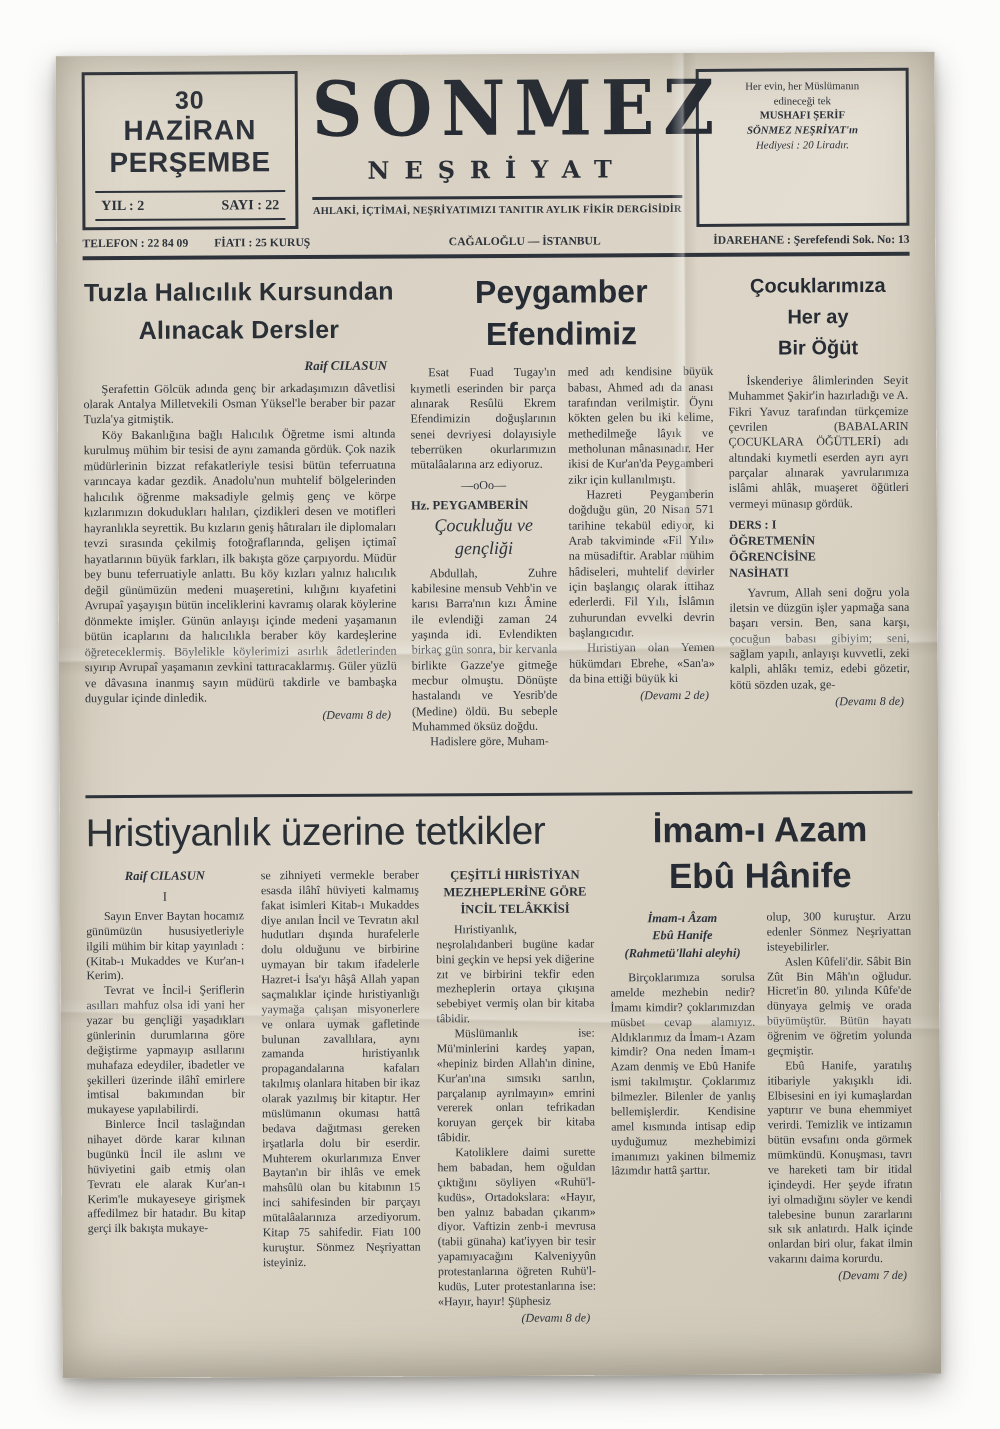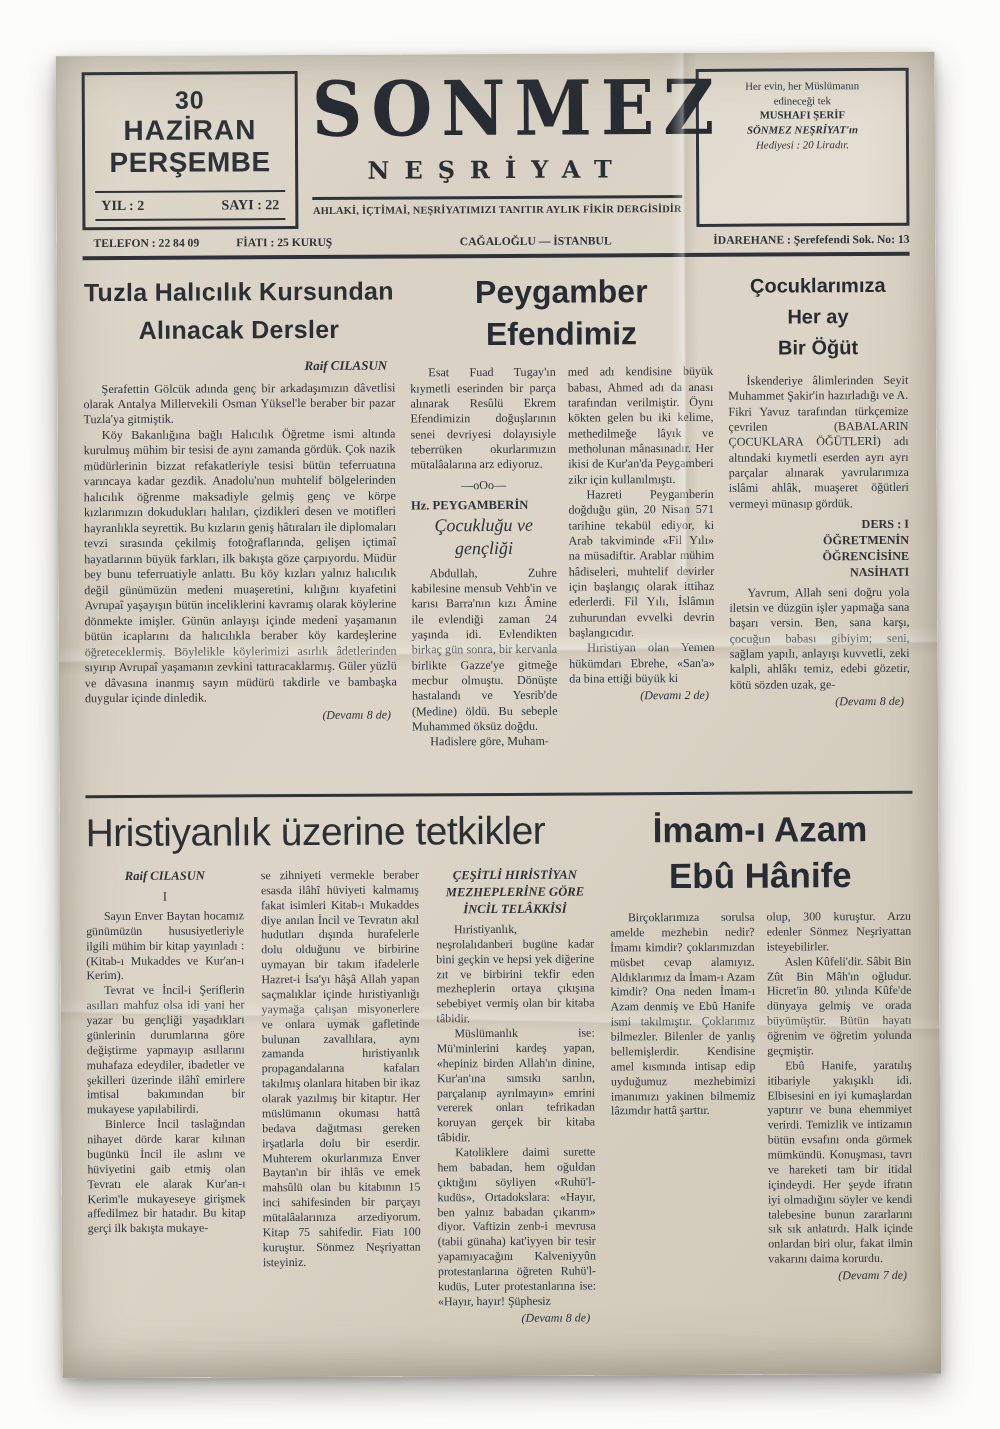--- a/index.html
+++ b/index.html
@@ -61,21 +61,21 @@
     background:rgba(240,236,226,.35);
   }
   .promo-box .b{font-weight:bold;}
   .promo-box .bi{font-weight:bold;font-style:italic;text-align:center;}
   .promo-box .i{font-style:italic;}
   .info-row{
     display:flex;justify-content:space-between;align-items:baseline;
     font-weight:bold;font-size:11.6px;margin-top:7px;padding-bottom:6px;
     border-bottom:4px solid #2e333b;
   }
-  .info-left span{margin-right:26px;margin-left:11px;}
+  .info-left span{margin-right:26px;}
 
   
   .top-section{
     display:flex;gap:15px;margin-top:14px;height:515px;overflow:hidden;
     border-bottom:3px solid #2e333b;padding-bottom:6px;box-sizing:content-box;
   }
   p{margin:0;text-align:justify;text-indent:1.5em;}
   .cont{font-style:italic;text-align:right;text-indent:0;font-size:12px;padding-right:6px;margin-top:2px;}
 
   
@@ -98,34 +98,34 @@
   .subhead{font-weight:bold;text-indent:0;font-size:12.6px;}
   .subhead-i{font-style:italic;text-align:center;text-indent:0;font-size:18px;margin-bottom:6px;}
 
   
   .col-ogut{width:180px;font-size:12.1px;line-height:1.27;}
   .ogut-title{
     font-family:"Liberation Sans", sans-serif;font-weight:bold;font-size:20px;
     line-height:1.55;text-align:center;color:#272c34;margin-bottom:10px;
   }
   .ogut-subheads{margin:6px 0 4px;}
-  .ogut-subheads div{font-weight:bold;text-align:right;font-size:12.2px;line-height:1.3;}
+  .ogut-subheads div{font-weight:bold;text-align:left;font-size:12.2px;line-height:1.3;}
 
   
   .bottom-section{display:flex;gap:16px;margin-top:12px;}
   .hrist{width:508px;}
   .hrist-title{
     font-family:"Liberation Sans", sans-serif;font-weight:normal;font-size:39px;
     color:#2b3036;letter-spacing:-0.5px;line-height:1.1;margin:2px 0 14px;white-space:nowrap;
   }
   .hrist-cols{display:flex;gap:17px;font-size:11.9px;line-height:1.25;}
   .hrist-col{width:158px;}
   .byline-c{font-style:italic;font-weight:bold;text-align:center;font-size:12.6px;}
   .numeral{text-align:center;font-size:13px;margin:4px 0;}
-  .bold-head div{font-weight:bold;text-align:center;font-size:12.6px;line-height:1.35;font-style:italic;}
+  .bold-head div{font-weight:bold;text-align:center;font-size:12.6px;line-height:1.35;}
   .bold-head{margin-bottom:4px;}
 
   .imam{width:301px;}
   .imam-title{
     font-family:"Liberation Sans", sans-serif;font-weight:bold;font-size:35px;
     text-align:center;line-height:1.3;color:#272c34;margin-bottom:12px;
   }
   .imam-cols{display:flex;gap:12px;font-size:11.9px;line-height:1.25;}
   .imam-col{width:calc(50% - 6px);}
   .ital-head div{font-style:italic;font-weight:bold;text-align:center;font-size:12.4px;line-height:1.4;}
@@ -253,20 +253,25 @@
       </div>
     </div>
 
     <div class="imam">
       <div class="imam-title">
         <div>İmam-ı Azam</div>
         <div>Ebû Hânife</div>
       </div>
       <div class="imam-cols">
         <div class="imam-col">
+          <div class="ital-head">
+            <div>İmam-ı Âzam</div>
+            <div>Ebû Hanife</div>
+            <div>(Rahmetü'llahi  aleyhi)</div>
+          </div>
           <p>Birçoklarımıza sorulsa amelde mezhebin nedir? İmamı kimdir? çoklarımızdan müsbet cevap alamıyız. Aldıklarımız da İmam-ı Azam kimdir? Ona neden İmam-ı Azam denmiş ve Ebû Hanife ismi takılmıştır. Çoklarımız bilmezler. Bilenler de yanlış bellemişlerdir. Kendisine amel kısmında intisap edip uyduğumuz mezhebimizi imanımızı yakinen bilmemiz lâzımdır hattâ şarttır.</p>
         </div>
         <div class="imam-col">
           <p style="text-indent:0">olup, 300 kuruştur. Arzu edenler Sönmez Neşriyattan isteyebilirler.</p>
           <p>Aslen Kûfeli'dir. Sâbit Bin Zût Bin Mâh'ın oğludur. Hicret'in 80. yılında Kûfe'de dünyaya gelmiş ve orada büyümüştür. Bütün hayatı öğrenim ve öğretim yolunda geçmiştir.</p>
           <p>Ebû Hanife, yaratılış itibariyle yakışıklı idi. Elbisesini en iyi kumaşlardan yaptırır ve buna ehemmiyet verirdi. Temizlik ve intizamın bütün evsafını onda görmek mümkündü. Konuşması, tavrı ve hareketi tam bir itidal içindeydi. Her şeyde ifratın iyi olmadığını söyler ve kendi talebesine bunun zararlarını sık sık anlatırdı. Halk içinde onlardan biri olur, fakat ilmin vakarını daima korurdu.</p>
           <div class="cont">(Devamı 7 de)</div>
         </div>
       </div>
     </div>

